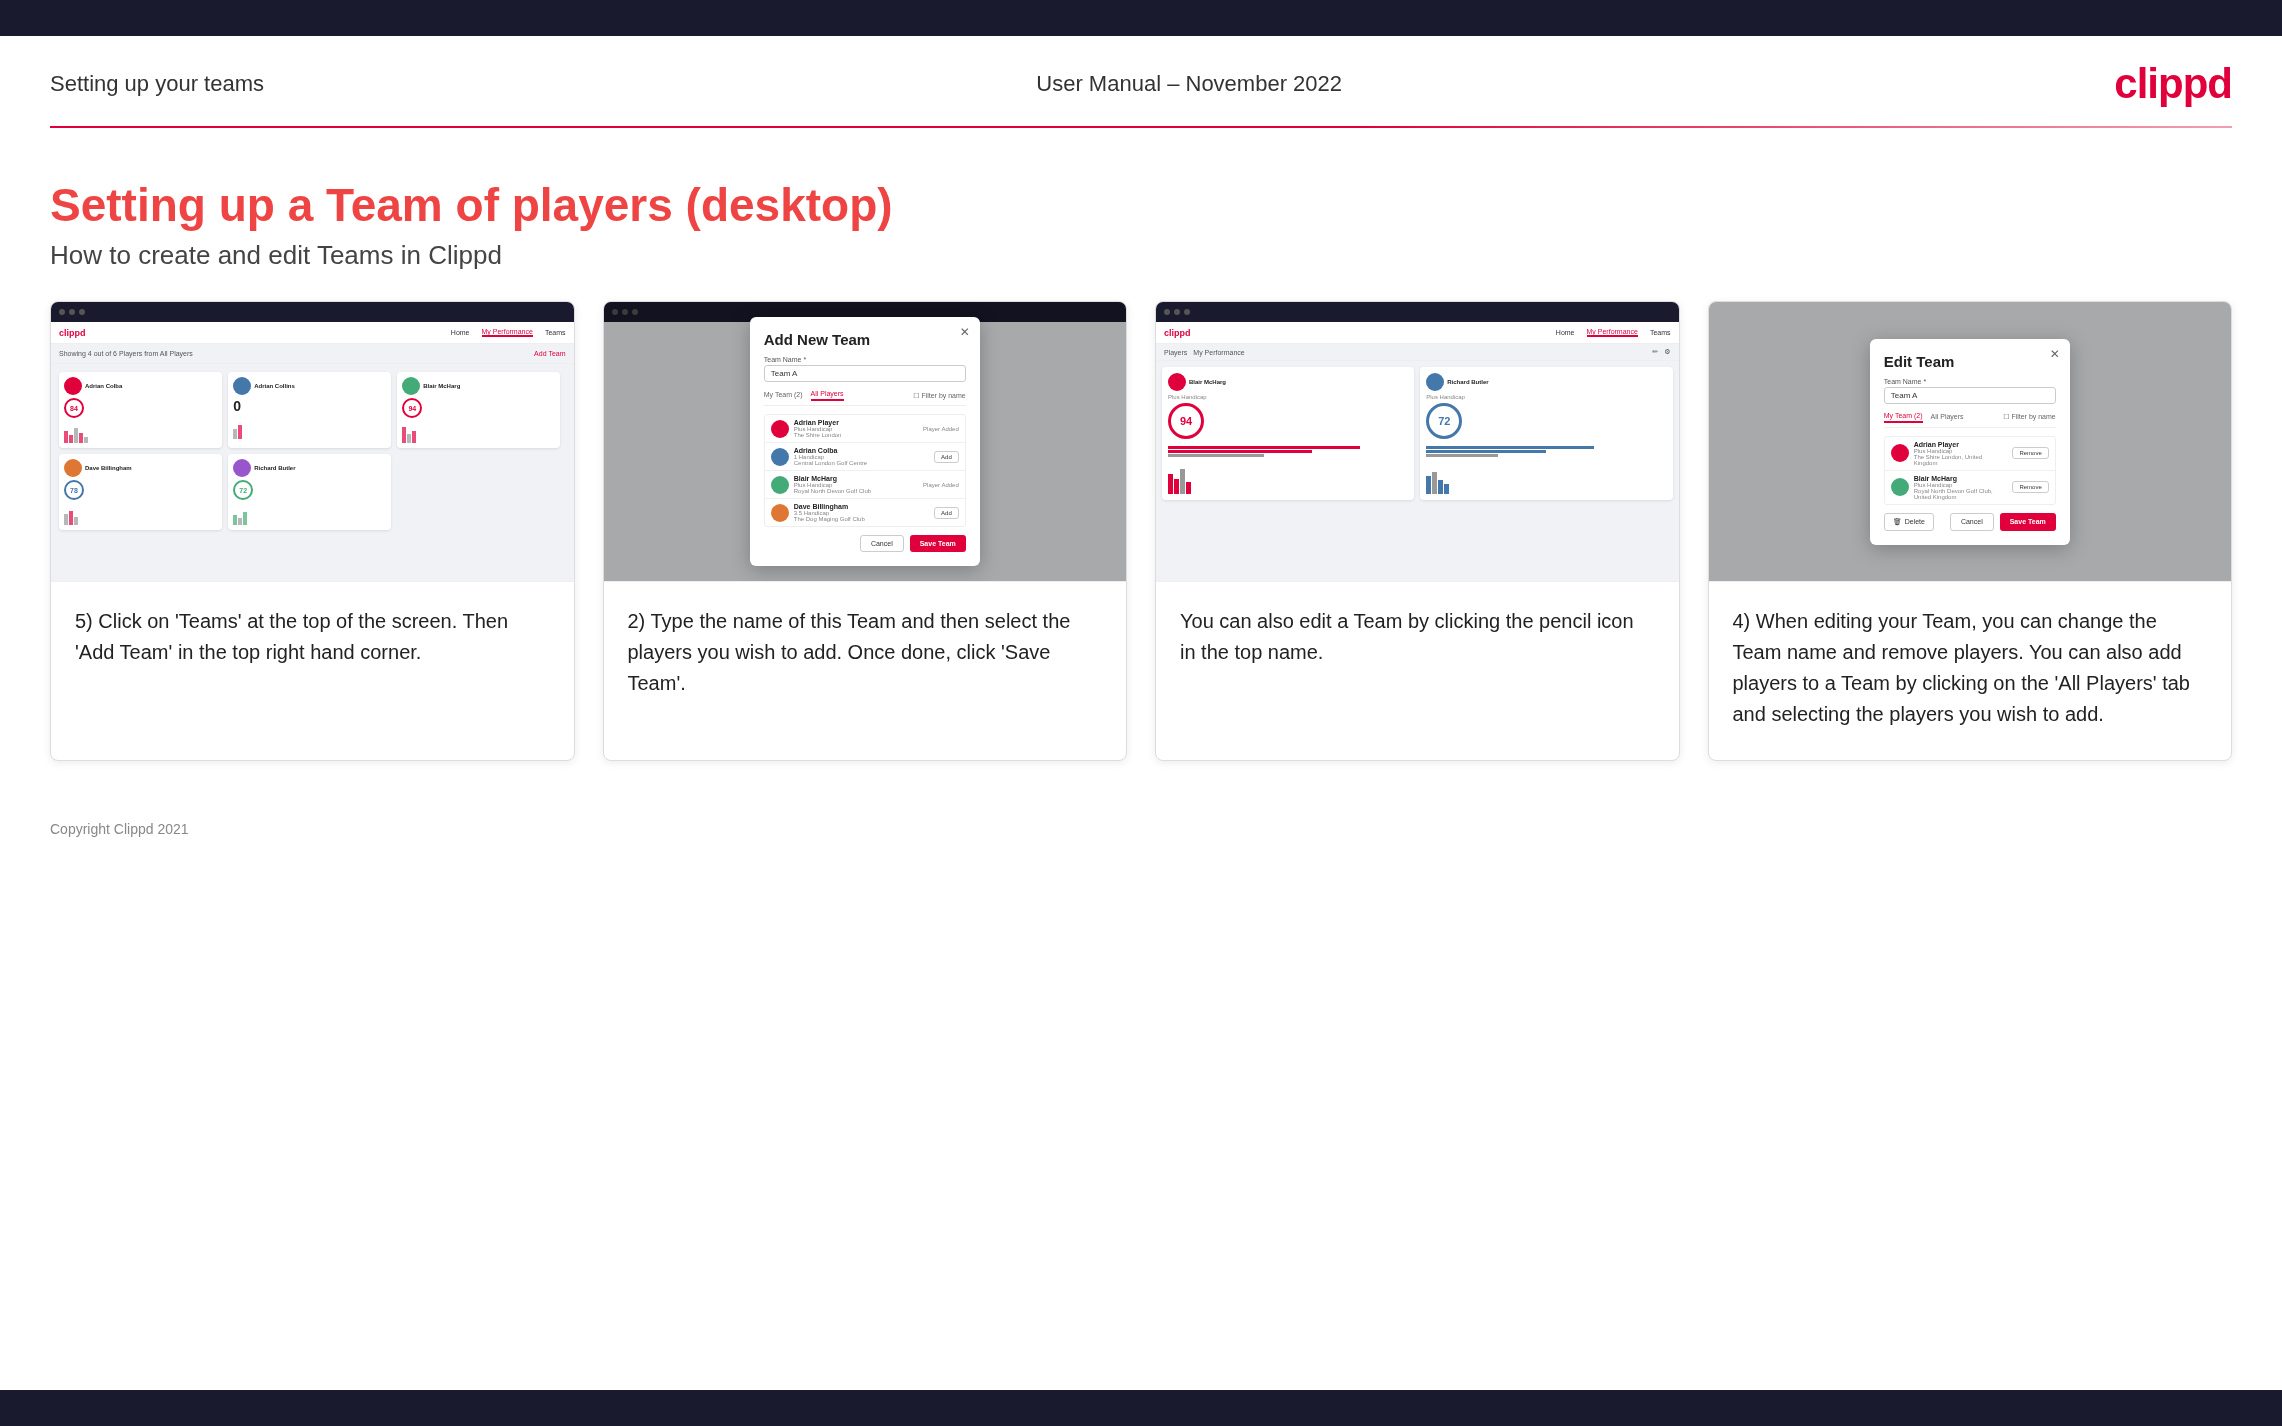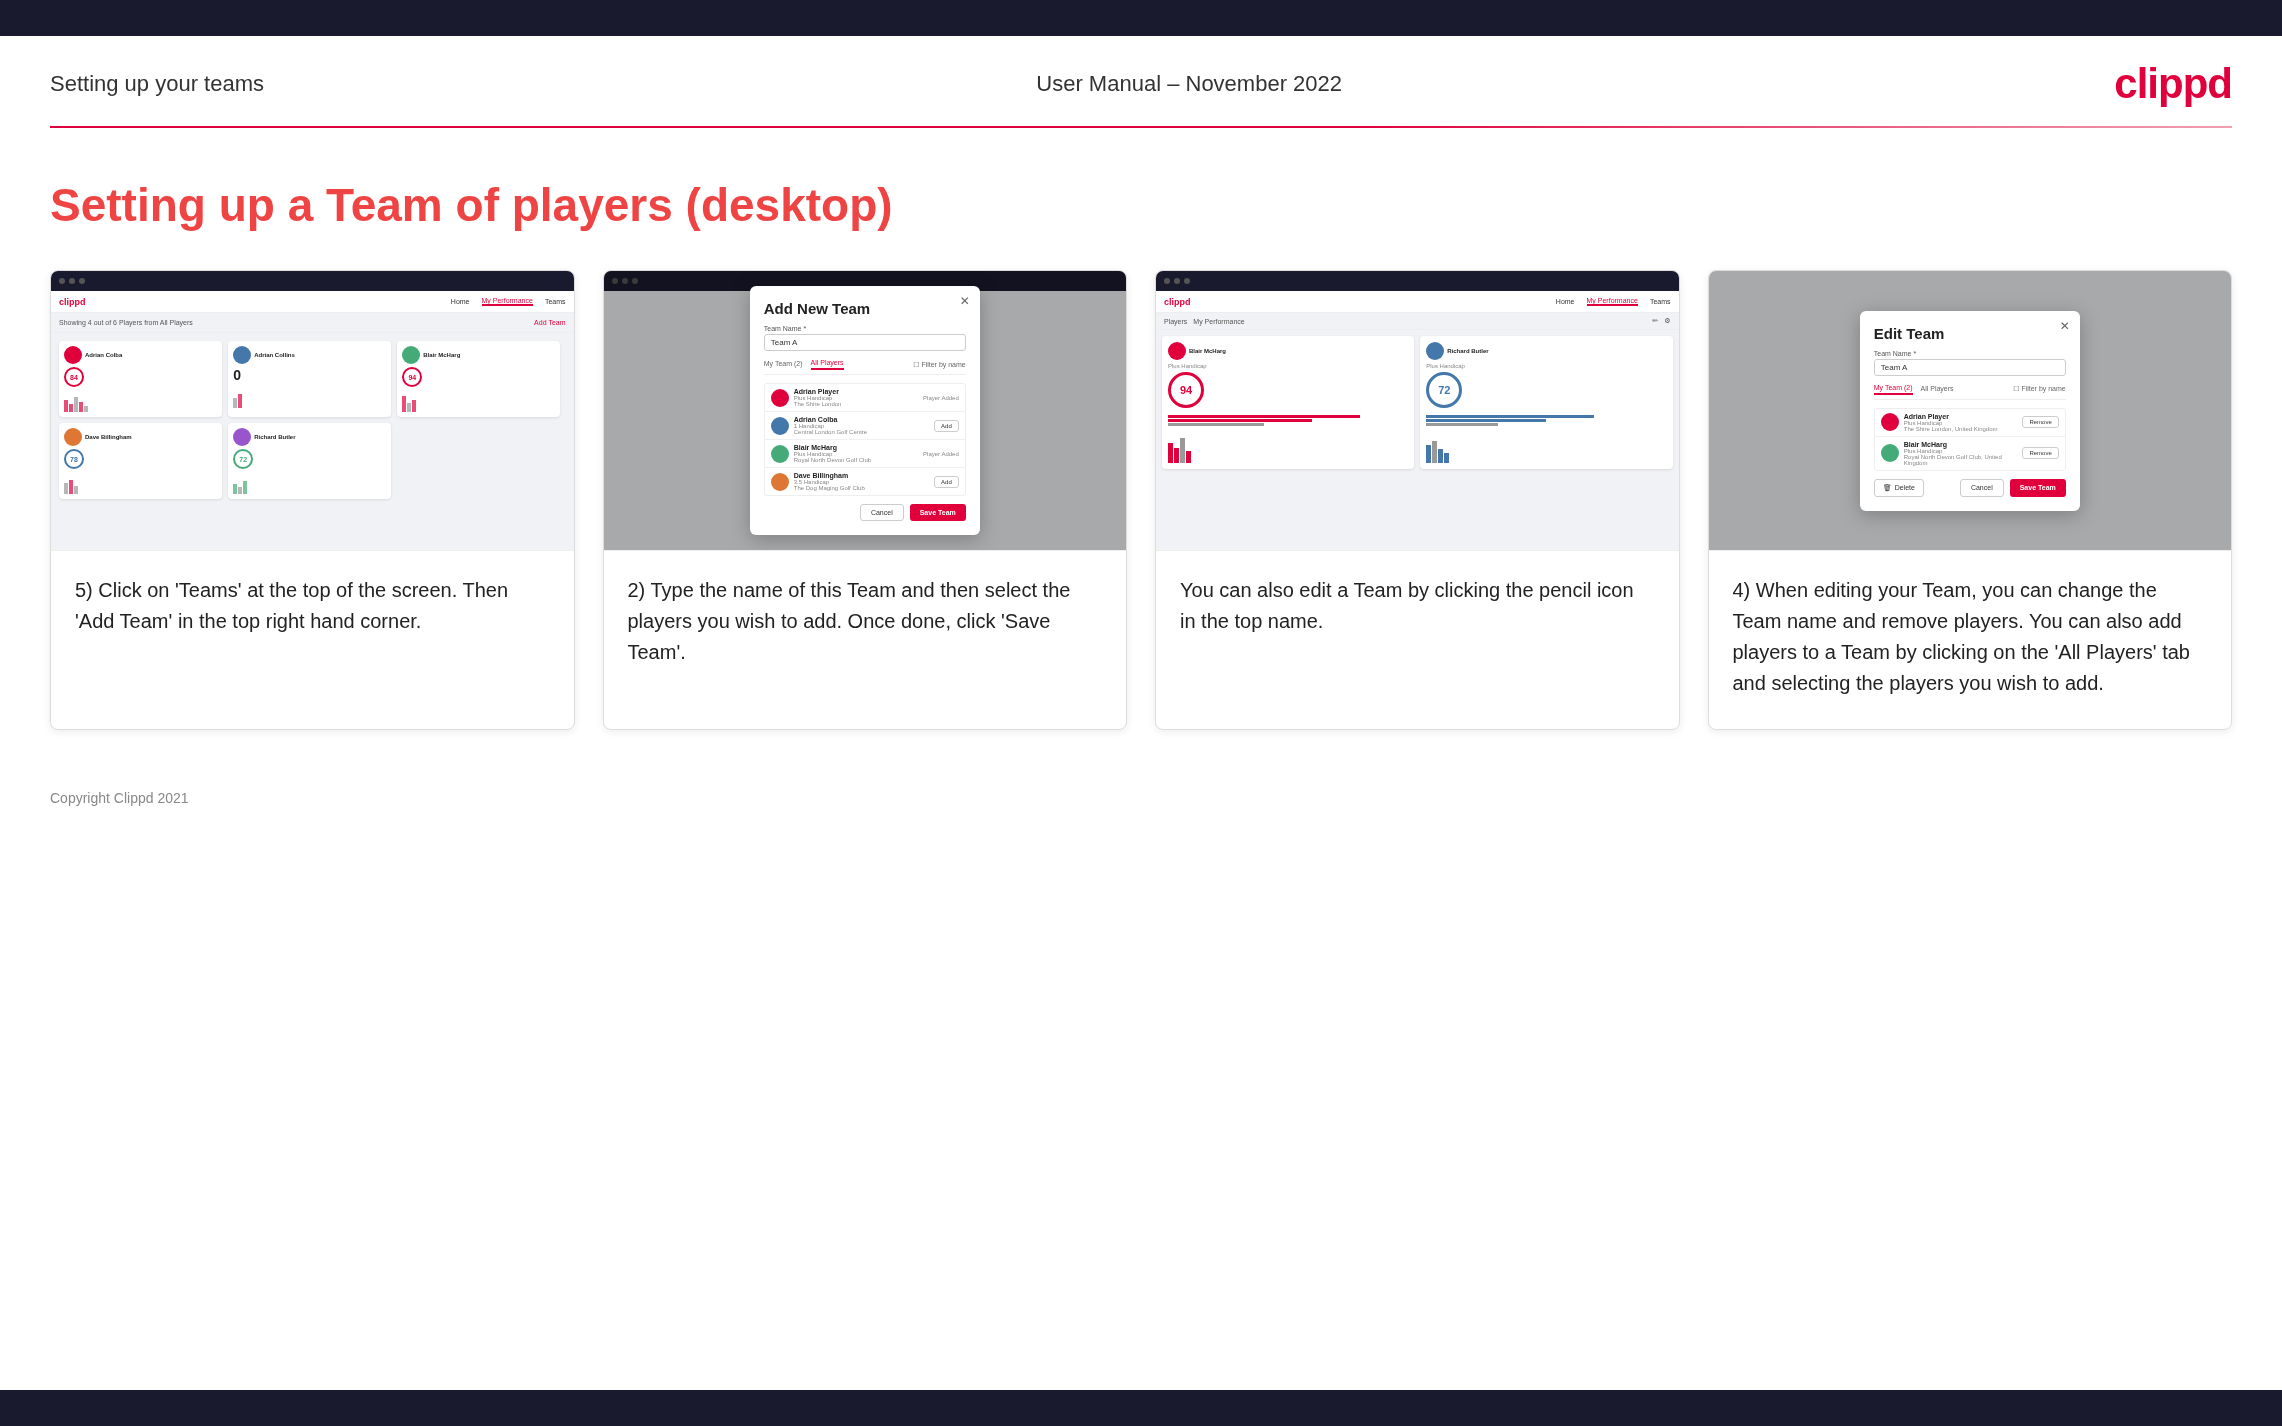--- a/index.html
+++ b/index.html
@@ -381,21 +381,21 @@
       display: flex;
       align-items: center;
       justify-content: center;
     }
 
     
     .edit-dialog-box {
       background: #fff;
       border-radius: 6px;
       padding: 14px;
-      width: 220px;
+      width: 200px;
       box-shadow: 0 4px 20px rgba(0,0,0,0.25);
       position: relative;
     }
 
     .remove-btn-mini {
       background: #fff;
       border: 1px solid #ccc;
       border-radius: 3px;
       font-size: 6px;
       padding: 2px 6px;
@@ -441,20 +441,21 @@
   <div class="header-center">User Manual – November 2022</div>
   <div class="header-right">
     <div class="logo">clippd</div>
   </div>
 </div>
 
 <div class="divider"></div>
 
 <div class="page-title-section">
   <h1>Setting up a Team of players (desktop)</h1>
+  <p>How to create and edit Teams in Clippd</p>
 </div>
 
 <div class="cards-container">
 
   <div class="card">
     <div class="card-screenshot">
       <div class="mini-app">
         <div class="mini-app-header">
           <div class="mini-dot"></div>
           <div class="mini-dot"></div>

